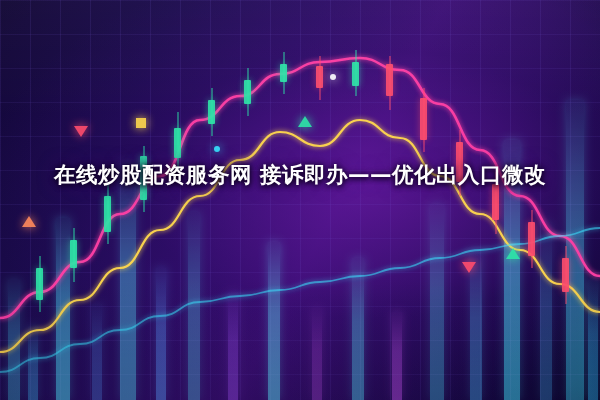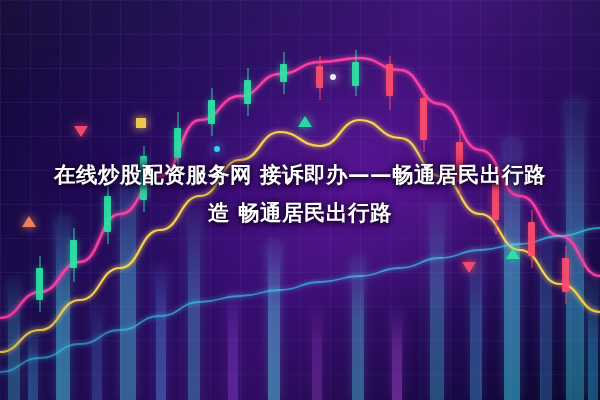--- a/index.html
+++ b/index.html
@@ -237,17 +237,16 @@
       <div class="tri down" style="border-top: 11px solid rgb(255, 77, 109); position: absolute; left: 462px; top: 262px; filter: drop-shadow(rgb(255, 77, 109) 0px 0px 5px); opacity: 0.92;"></div>
       <div class="tri up" style="border-bottom: 11px solid rgb(46, 230, 168); position: absolute; left: 506px; top: 248px; filter: drop-shadow(rgb(46, 230, 168) 0px 0px 5px); opacity: 0.92;"></div>
       <div class="dot" style="width: 6px; height: 6px; background: rgb(255, 255, 255); position: absolute; left: 330px; top: 74px; filter: drop-shadow(rgb(255, 255, 255) 0px 0px 5px); opacity: 0.92;"></div>
       <div class="dot" style="width: 6px; height: 6px; background: rgb(56, 228, 255); position: absolute; left: 214px; top: 146px; filter: drop-shadow(rgb(56, 228, 255) 0px 0px 5px); opacity: 0.92;"></div>
     </div>
 
   <div class="vignette"></div>
   <div class="scan"></div>
 
   <div class="title-wrap">
-    <div class="title-text">在线炒股配资服务网 接诉即办——畅通居民出行路</div>
-    <div class="title-text">造 畅通居民出行路</div>
+    <div class="title-text">在线炒股配资服务网 接诉即办——优化出入口微改</div>
   </div>
 
 </div>
 
 </body></html>

